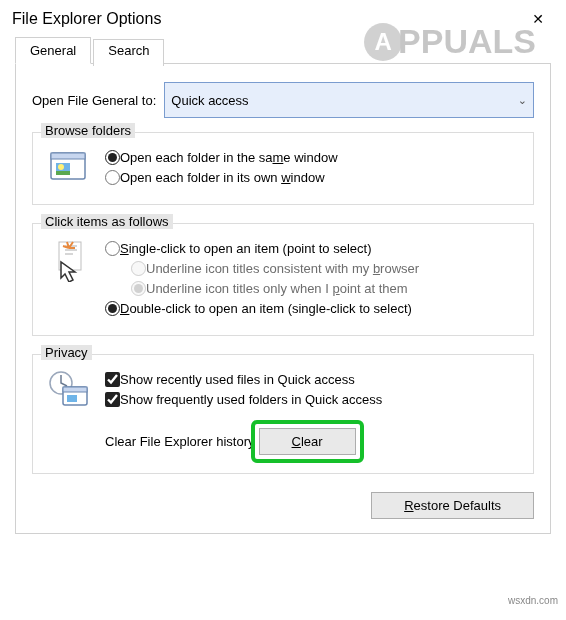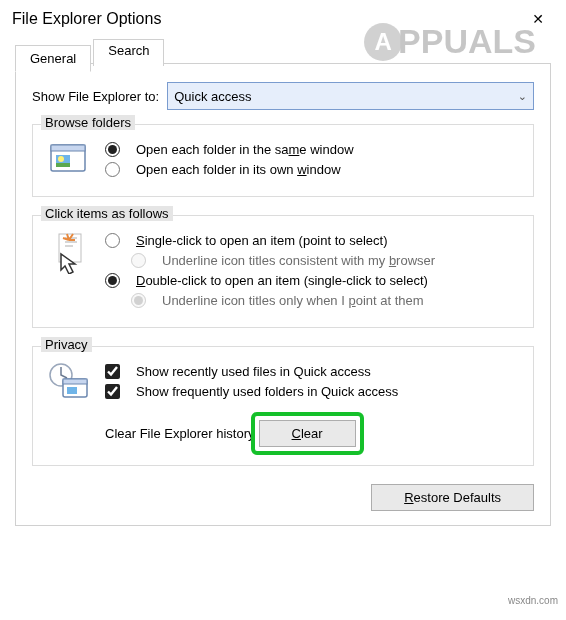--- a/index.html
+++ b/index.html
@@ -40,39 +40,39 @@
     border-bottom: none;
     margin-right: 2px;
     background: #fff;
     position: relative;
     top: 1px;
     cursor: default;
   }
   .tab.active {
     background: #fff;
     border-bottom: 1px solid #fff;
-    top: 9px;
+    top: 1px;
   }
   .tab.inactive { top: 3px; padding-top:3px; padding-bottom:3px; }
   .panel {
     border: 1px solid #d0d0d0;
     border-top: none;
     padding: 18px 16px 14px 16px;
   }
   .row-open {
     display: flex;
     align-items: center;
     margin-bottom: 14px;
   }
   .row-open .lbl { margin-right: 8px; }
   .combo {
     flex: 1;
     border: 1px solid #7a9ccf;
     background: #e6eefb;
-    height: 28px;
+    height: 36px;
     display: flex;
     align-items: center;
     padding: 0 6px;
     justify-content: space-between;
   }
   .combo .chev { font-size: 11px; color:#555; }
   .group {
     border: 1px solid #dcdcdc;
     margin-bottom: 18px;
     padding: 12px 12px 14px 12px;
@@ -90,21 +90,21 @@
   }
   .iconcell {
     width: 48px; flex: 0 0 48px;
     display: flex; align-items:flex-start; justify-content:center;
     padding-top: 2px;
   }
   .options { flex: 1; }
   .radio-row, .check-row {
     display: flex; align-items: center;
     margin: 5px 0;
-    gap: 16px;
+    gap: 0;
   }
   .radio-row.sub { margin-left: 26px; color:#6d6d6d; }
   input[type=radio], input[type=checkbox] {
     width: 15px; height: 15px; margin:0;
     accent-color: #222;
   }
   .radio-row.sub input[type=radio] { accent-color:#999; }
   u { text-decoration: underline; }
   .clear-row {
     display: flex;
@@ -176,21 +176,21 @@
 <div class="dialog-body">
 
   <div class="tabstrip">
     <div class="tab active"><span>General</span></div>
     <div class="tab inactive"><span>Search</span></div>
   </div>
 
   <div class="panel">
 
     <div class="row-open">
-      <span class="lbl">Show File Explorer to:</span>
+      <span class="lbl">Open File General to:</span>
       <div class="combo">
         <span>Quick access</span>
         <span class="chev">⌄</span>
       </div>
     </div>
 
     <div class="group">
       <span class="legend">Browse folders</span>
       <div class="group-body">
         <div class="iconcell">
@@ -228,27 +228,27 @@
         </div>
         <div class="options">
           <label class="radio-row">
             <input type="radio" name="clk" style="">
             <span><u>S</u><span>ingle-click to open an item (point to select)</span></span>
           </label>
           <label class="radio-row sub">
             <input type="radio" name="ul" disabled="" style="">
             <span><span>Underline icon titles consistent with my </span><u>b</u><span>rowser</span></span>
           </label>
-          <label class="radio-row">
-            <input type="radio" name="clk" checked="" style="">
-            <span><u>D</u><span>ouble-click to open an item (single-click to select)</span></span>
-          </label>
           <label class="radio-row sub">
             <input type="radio" name="ul" disabled="" checked="" style="">
             <span><span>Underline icon titles only when I </span><u>p</u><span>oint at them</span></span>
+          </label>
+          <label class="radio-row">
+            <input type="radio" name="clk" checked="" style="">
+            <span><u>D</u><span>ouble-click to open an item (single-click to select)</span></span>
           </label>
         </div>
       </div>
     </div>
 
     <div class="group">
       <span class="legend">Privacy</span>
       <div class="group-body">
         <div class="iconcell">
           <svg width="44" height="40" viewBox="0 0 44 40">

